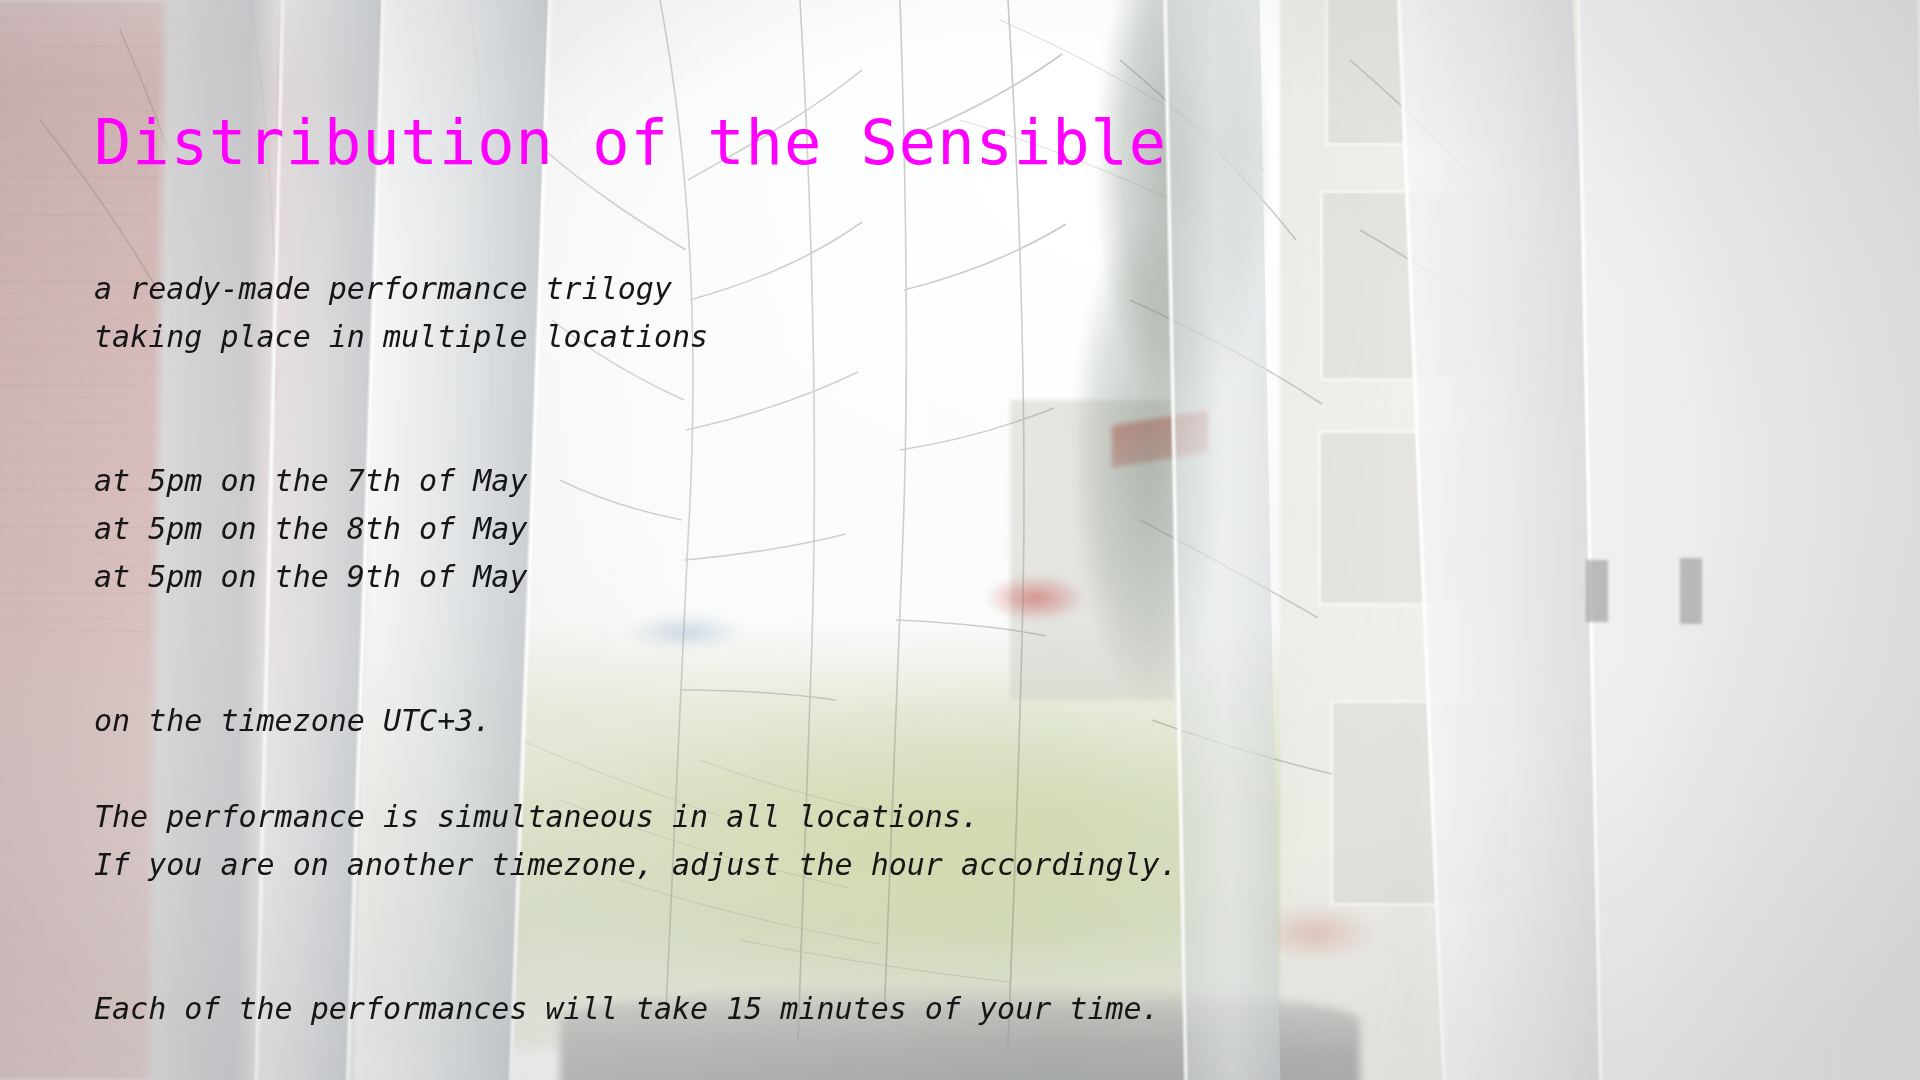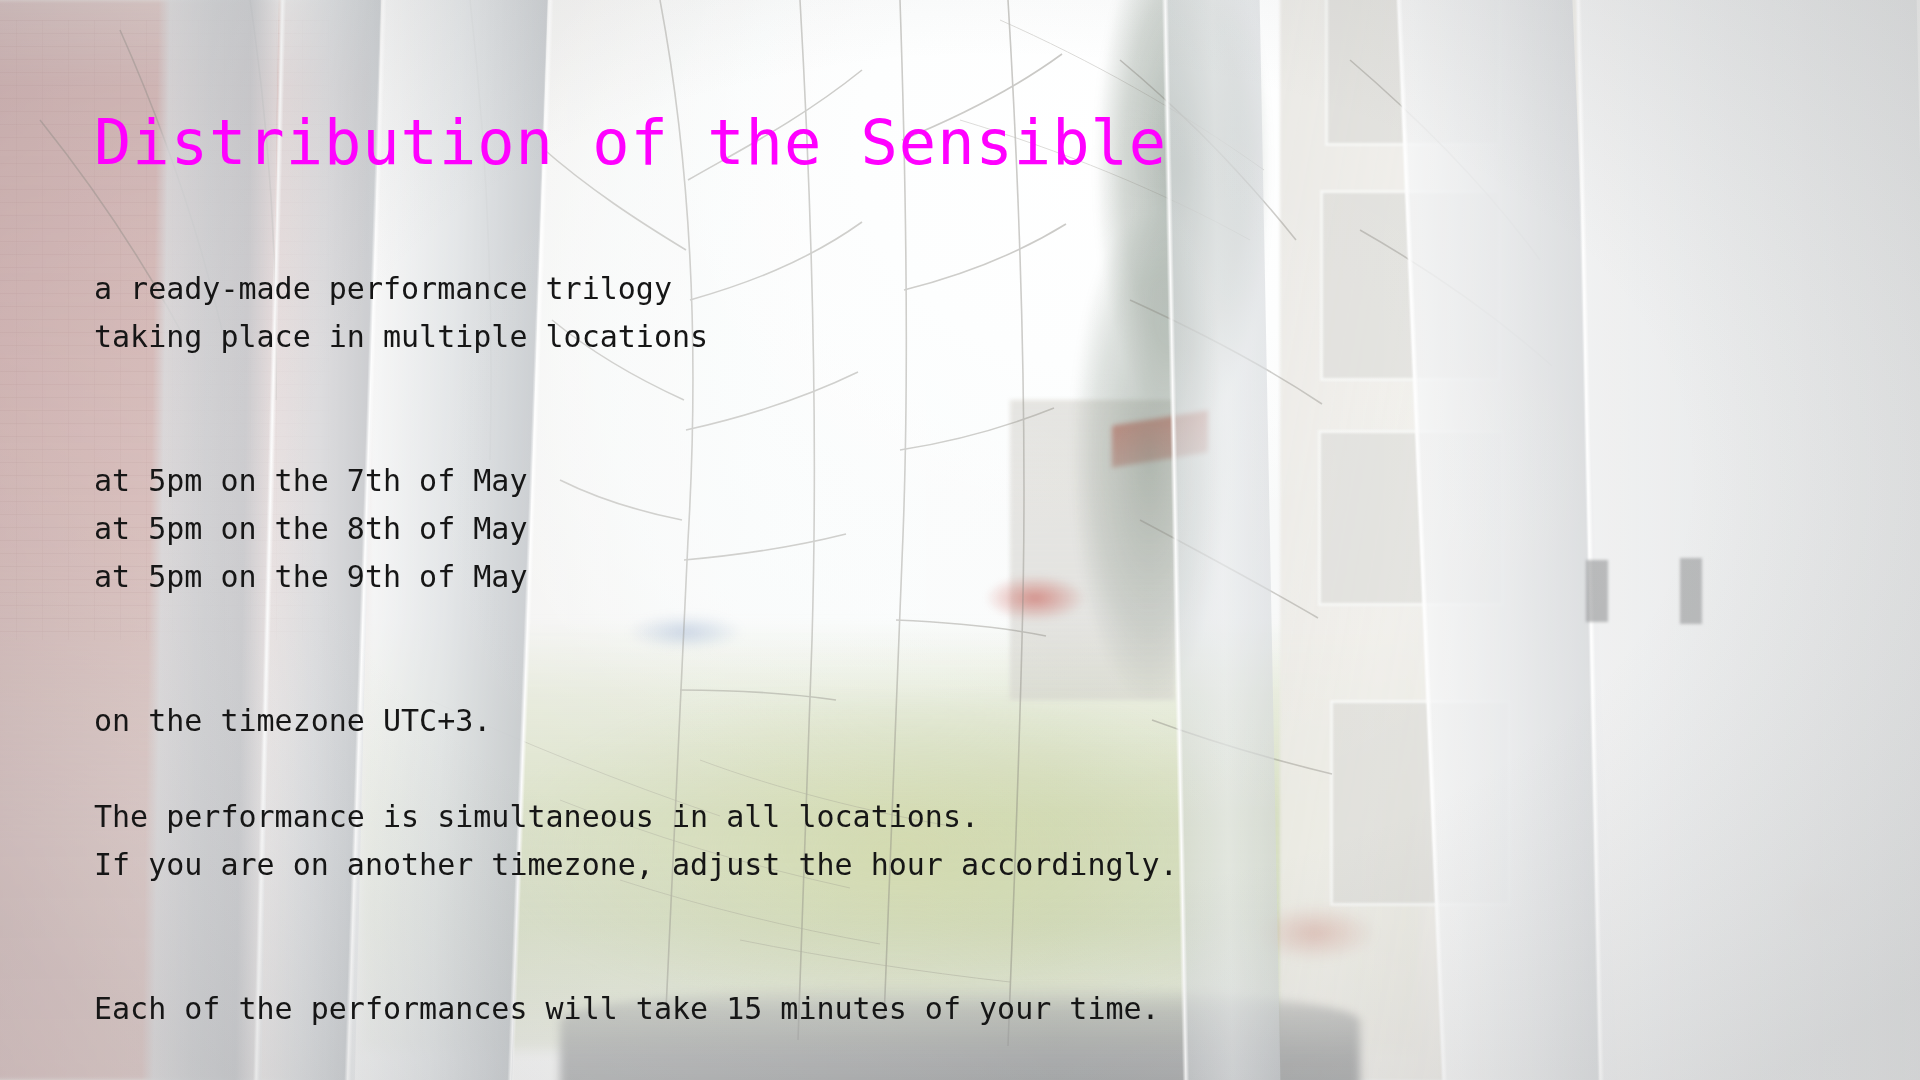--- a/index.html
+++ b/index.html
@@ -246,21 +246,21 @@
   .body {
     position: absolute;
     left: 94px;
     top: 274px;
     width: 1760px;
     color: #161616;
     font-size: 30px;
     line-height: 1.0;
     white-space: pre;
   }
-  .line { height: 48px; white-space: pre; }
+  .line { height: 48px; white-space: pre; font-style: italic; }
   .line.blank { height: 48px; }
 
 </style>
 </head>
 <body>
 
 <div id="stage">
 
   <div class="photo">
     <div class="sky"></div>

